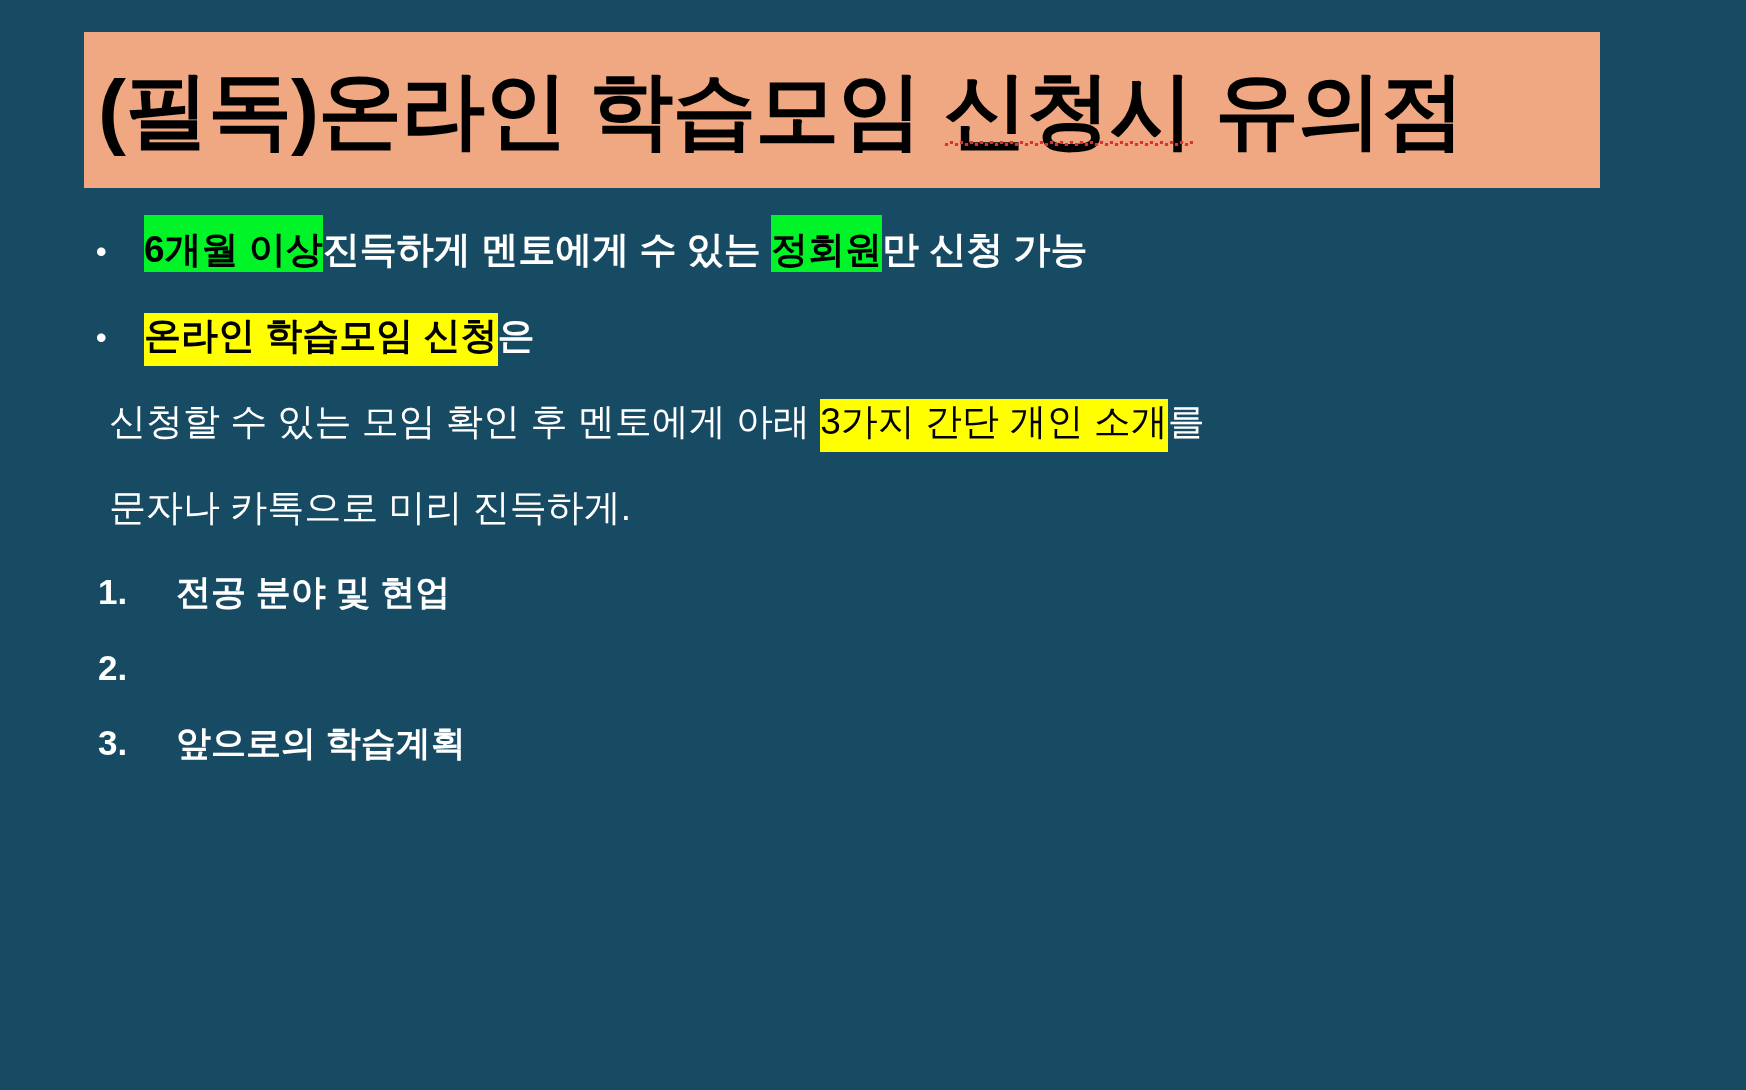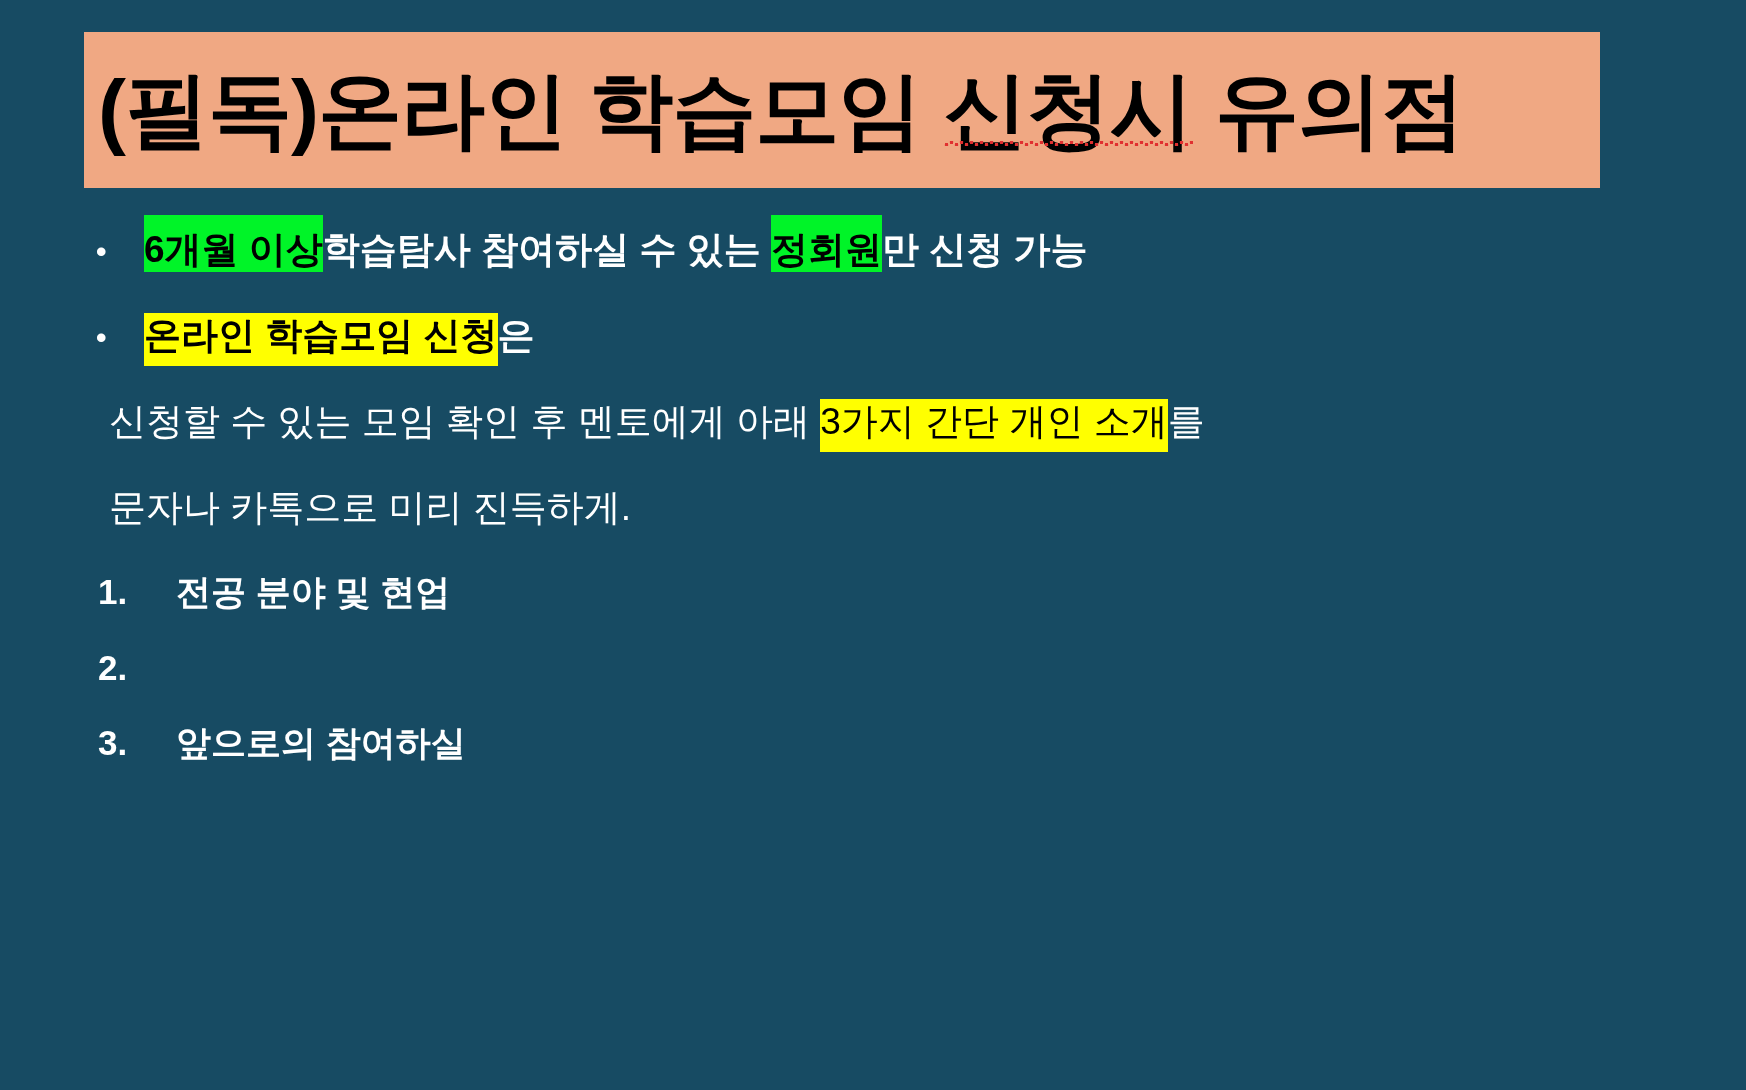--- a/index.html
+++ b/index.html
@@ -151,21 +151,21 @@
 <div class="slide">
 
   <div class="title-banner">
     <div class="title-text"><span>(필독)온라인 학습모임 </span><span class="squiggle"><span>신청시</span></span><span> 유의점</span></div>
   </div>
 
   <div class="body-area">
 
     <div class="bullet-row">
       <span class="bullet-dot"></span>
-      <span><span class="hl-green">6개월 이상</span><span>학습탐사 참여하실 수 있는 </span><span class="hl-green">정회원</span><span>만 신청 가능</span></span>
+      <span><span class="hl-green">6개월 이상</span><span>진득하게 멘토에게 수 있는 </span><span class="hl-green">정회원</span><span>만 신청 가능</span></span>
     </div>
 
     <div class="bullet-row">
       <span class="bullet-dot"></span>
       <span><span class="hl-yellow">온라인 학습모임 신청</span><span>은</span></span>
     </div>
 
     <div class="plain-row"><span>신청할 수 있는 모임 확인 후 멘토에게  아래 </span><span class="hl-yellow">3가지 간단 개인 소개</span><span>를</span></div>
 
     <div class="plain-row"><span>문자나 카톡으로 미리 진득하게.</span></div>
@@ -174,18 +174,18 @@
       <span class="num-marker">1.</span>
       <span><span>전공 분야 및 현업</span></span>
     </div>
 
     <div class="num-row">
       <span class="num-marker">2.</span>
     </div>
 
     <div class="num-row">
       <span class="num-marker">3.</span>
-      <span><span>앞으로의 참여하실</span></span>
+      <span><span>앞으로의 학습계획</span></span>
     </div>
 
 
   </div>
 </div>
 
 </body></html>

